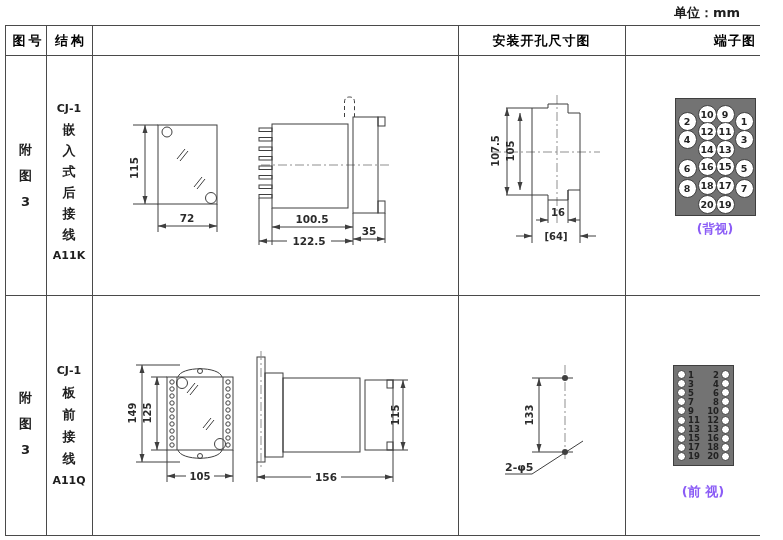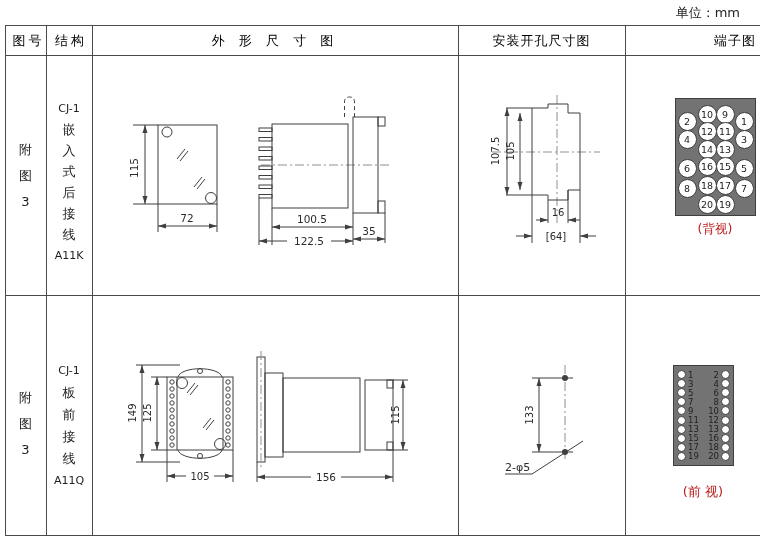--- a/index.html
+++ b/index.html
@@ -1,17 +1,17 @@
 <!DOCTYPE html>
 <html><head>
 <meta charset="utf-8">
 <style>
   html,body{margin:0;padding:0;background:#ffffff;}
   #canvas{position:relative;width:760px;height:540px;background:#fff;
-    font-family:"DejaVu Sans","Liberation Sans",sans-serif;color:#222;overflow:hidden;}
+    font-family:"DejaVu Sans","Liberation Sans",sans-serif;color:#222;overflow:hidden;font-weight:bold;}
   .hl{position:absolute;height:1px;background:#4a4a4a;}
   .vl{position:absolute;width:1px;background:#4a4a4a;}
   .hdr{position:absolute;top:26px;height:29px;line-height:29px;text-align:center;
     font-size:13px;color:#000000;}
   .unit{position:absolute;top:4px;left:640px;width:100px;text-align:right;font-size:13px;color:#1e1e1e;}
   .stack{position:absolute;display:flex;flex-direction:column;align-items:center;}
   .stack span{font-size:13px;line-height:16px;color:#1e1e1e;}
   .stack span.code{font-size:11px;letter-spacing:0;}
   .draw{position:absolute;}
   .dline{stroke:#3f3f3f;stroke-width:1;fill:none;}
@@ -22,21 +22,21 @@
   .termbox{position:absolute;border:1.5px solid #3f3f3f;background:#737373;box-sizing:border-box;}
   .tcirc{position:absolute;width:17px;height:17px;border:1px solid #3f3f3f;border-radius:50%;
     background:#fff;display:flex;align-items:center;justify-content:center;font-size:9.5px;color:#222;}
   #term-front-inner{display:flex;flex-direction:column;justify-content:space-between;
     width:100%;height:100%;padding:4px 3px;box-sizing:border-box;}
   .trow{display:flex;align-items:center;font-size:8.5px;line-height:8px;color:#222;}
   .tdot{width:7px;height:7px;border:1px solid #3f3f3f;border-radius:50%;flex:none;background:#fff;}
   .tsp{flex:1;}
   .tn-l{margin-left:2px;}
   .tn-r{margin-right:2px;}
-  .caption{position:absolute;text-align:center;font-size:12.5px;color:#b91c1c;}
+  .caption{position:absolute;text-align:center;font-size:12.5px;color:#8b5cf6;}
 </style>
 </head>
 <body>
 
 <div id="canvas">
 
   <div class="unit">单位：mm</div>
 
   <div class="hl" style="left:5px;top:25px;width:776px;"></div>
   <div class="hl" style="left:5px;top:55px;width:776px;"></div>
@@ -44,21 +44,20 @@
   <div class="hl" style="left:5px;top:535px;width:776px;"></div>
   <div class="vl" style="left:5px;top:25px;height:510px;"></div>
   <div class="vl" style="left:46px;top:25px;height:510px;"></div>
   <div class="vl" style="left:92px;top:25px;height:510px;"></div>
   <div class="vl" style="left:458px;top:25px;height:510px;"></div>
   <div class="vl" style="left:625px;top:25px;height:510px;"></div>
   <div class="vl" style="left:781px;top:25px;height:510px;"></div>
 
   <div class="hdr" style="left:5px;width:41px;letter-spacing:3px;padding-left:3px;">图号</div>
   <div class="hdr" style="left:46px;width:46px;letter-spacing:3px;padding-left:2px;">结构</div>
-  <div class="hdr" style="left:92px;width:366px;letter-spacing:5px;">外 形 尺 寸 图</div>
   <div class="hdr" style="left:458px;width:167px;letter-spacing:1px;">安装开孔尺寸图</div>
   <div class="hdr" style="left:625px;width:156px;letter-spacing:1px;padding-left:32px;">端子图</div>
 
   <div class="stack" style="left:5px;top:142px;width:41px;gap:10px;">
     <span>附</span>
     <span>图</span>
     <span>3</span>
   </div>
   <div class="stack" style="left:46px;top:101px;width:46px;gap:5px;">
     <span class="code">CJ-1</span>

